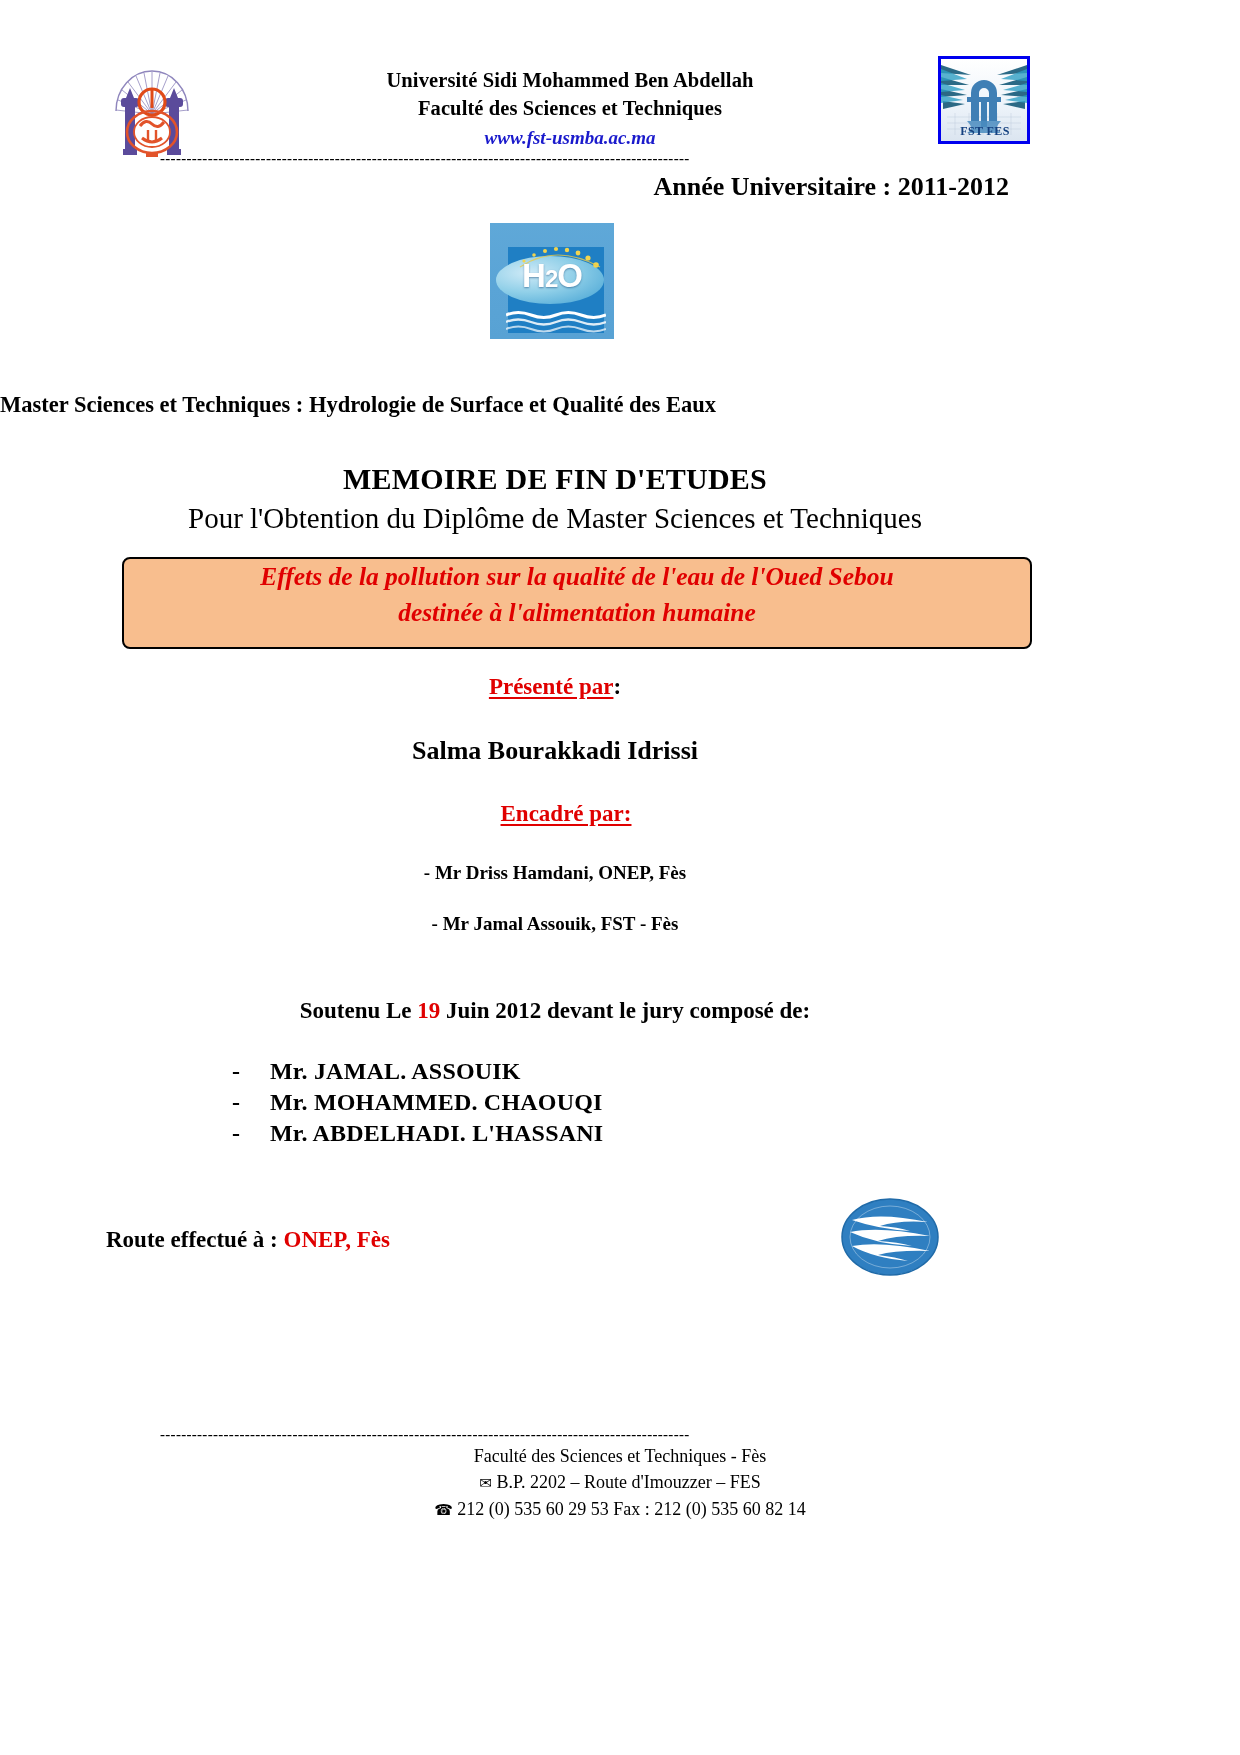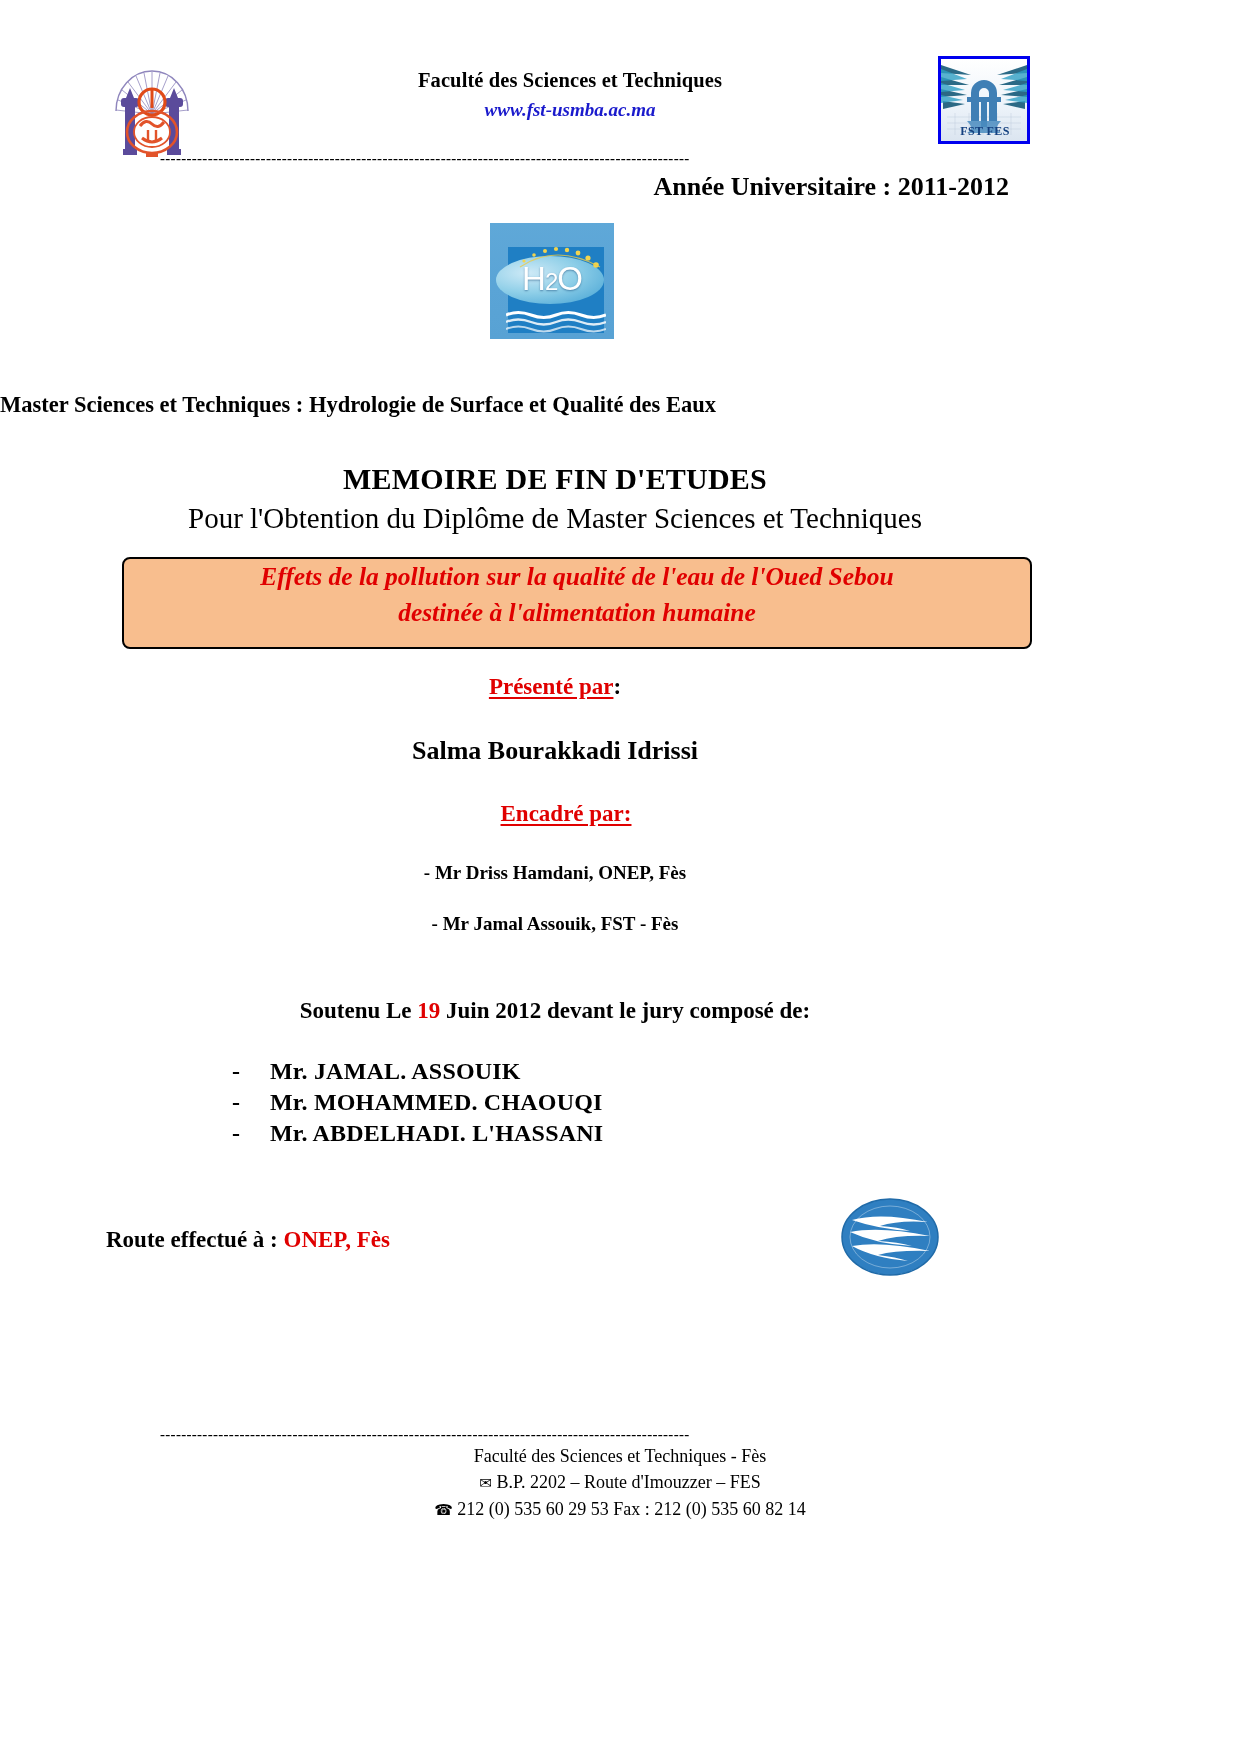--- a/index.html
+++ b/index.html
@@ -134,24 +134,24 @@
     border-radius: 50%;
     background: radial-gradient(ellipse at 30% 35%, #cfeaf7 0%, #8fcfe8 45%, #3f9fd2 100%);
   }
   .h2o-text {
     position: absolute;
     left: 0; top: 36px;
     width: 124px;
     text-align: center;
     font-family: "Liberation Sans", sans-serif;
     font-size: 33px;
-    font-weight: normal;
+    font-weight: bold;
     color: #ffffff;
     letter-spacing: -1px;
-    line-height: 40px;
+    line-height: 34px;
     text-shadow: 0 1px 2px rgba(10,60,110,.5);
     z-index: 4;
   }
   .h2o-text .sub { font-size: 24px; }
   .h2o-waves { position: absolute; left: 16px; top: 86px; width: 100px; height: 26px; z-index: 5; }
 
   
   .master-line {
     position: absolute;
     top: 392px;
@@ -352,20 +352,21 @@
           <ellipse cx="48" cy="78" rx="18" ry="15" fill="none" stroke="#e2532a" stroke-width="1.8"></ellipse>
           <path d="M36 72 q6 -8 12 -2 q6 6 12 -2" stroke="#e2532a" stroke-width="3" fill="none"></path>
           <path d="M38 84 q10 8 20 0" stroke="#e2532a" stroke-width="3" fill="none"></path>
           <path d="M44 76 l0 12 M52 76 l0 12" stroke="#e2532a" stroke-width="2.4"></path>
           <rect x="42" y="98" width="12" height="5" fill="#e2532a"></rect>
         </g>
       </svg>
     </div>
 
     <div class="header-text">
+      <div class="header-line1">Université Sidi Mohammed Ben Abdellah</div>
       <div class="header-line2">Faculté des Sciences et Techniques</div>
       <div class="header-url">www.fst-usmba.ac.ma</div>
     </div>
 
     <div class="fst-logo">
       <svg viewBox="0 0 86 82" width="86" height="82" preserveAspectRatio="none">
         <defs>
           <linearGradient id="fstbg" x1="0" y1="0" x2="0" y2="1">
             <stop offset="0%" stop-color="#ffffff"></stop>
             <stop offset="55%" stop-color="#eef4fa"></stop>

